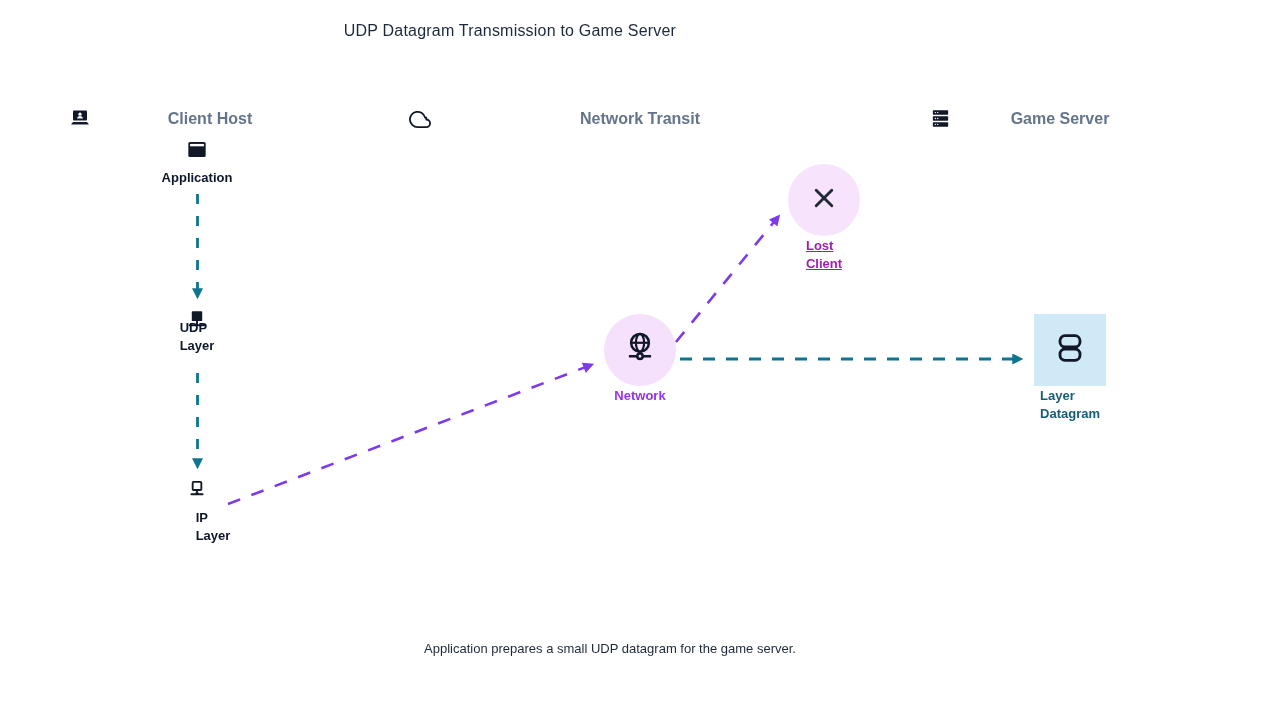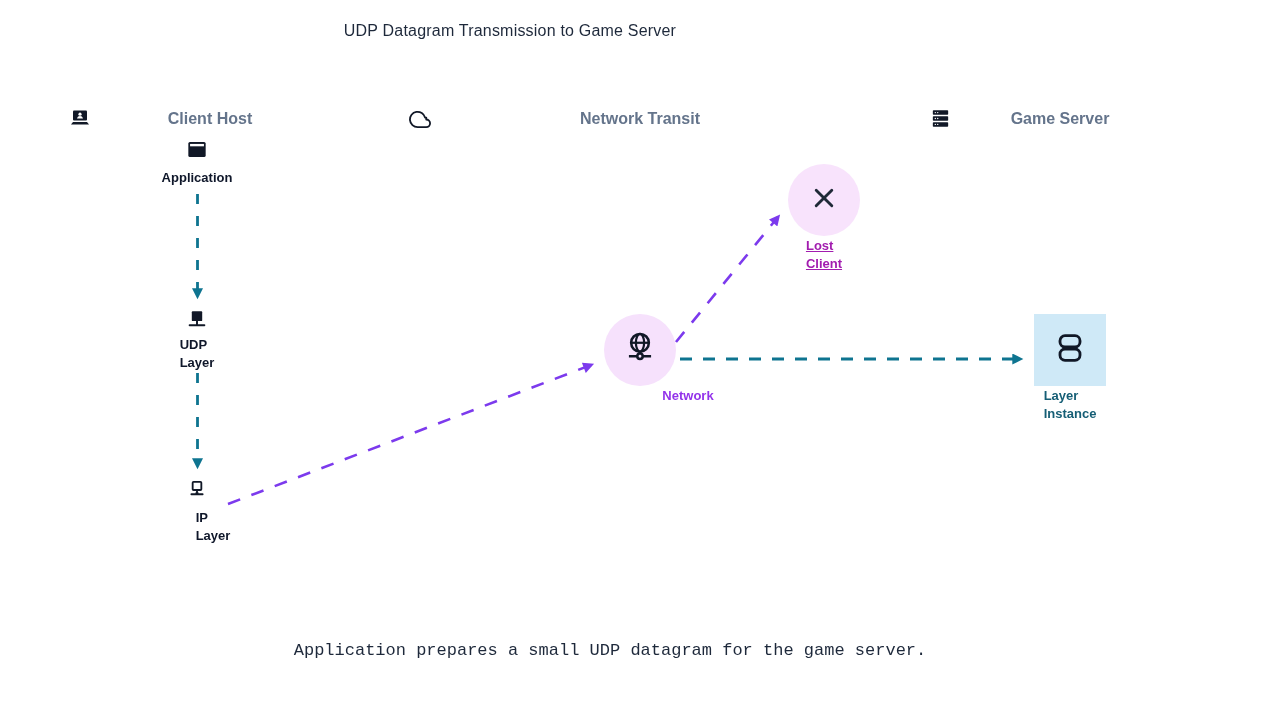--- a/index.html
+++ b/index.html
@@ -6,21 +6,21 @@
   .stage {
     position:relative; width:1280px; height:720px; background:#fff;
     font-family:"Liberation Sans", sans-serif; overflow:hidden;
   }
   .title {
     position:absolute; top:22px; left:0; width:1020px; text-align:center;
     font-size:16px; font-weight:500; color:var(--heading,#1e293b); letter-spacing:.2px;
   }
   .caption {
     position:absolute; top:641px; left:0; width:1220px; text-align:center;
-    font-size:17px; color:var(--heading,#1e293b);font-family:Liberation Mono, monospace;
+    font-size:13px; color:var(--heading,#1e293b);
   }
   .lane-label {
     position:absolute; top:110px; transform:translateX(-50%);
     font-size:16px; font-weight:700; color:var(--lane-label,#64748b);
   }
   .icon-box { position:absolute; display:flex; align-items:center; justify-content:center; }
   .node-label {
     position:absolute; transform:translateX(-50%); text-align:left;
     font-size:13px; font-weight:700; color:var(--node-label,#0f172a); line-height:18px;
   }
@@ -114,21 +114,21 @@
   </div>
   <div class="node-label" style="left:197px; top:169px;">Application</div>
 
   <div class="icon-box" style="left:184px; top:307px; width:26px; height:26px;">
     <svg width="26" height="26" viewBox="0 0 24 24">
       <rect x="7.2" y="4" width="9.6" height="9" rx="0.8" fill="#111827"></rect>
       <path class="ico" d="M12 13v3.4" stroke="#111827" stroke-width="1.8"></path>
       <path class="ico" d="M5.2 16.9h13.6" stroke="#111827" stroke-width="1.8"></path>
     </svg>
   </div>
-  <div class="node-label" style="left:197px; top:336px;">
+  <div class="node-label" style="left:197px; top:319px;">
     <div>UDP</div>
     <div>Layer</div>
   </div>
 
   <div class="icon-box" style="left:184px; top:477px; width:26px; height:26px;">
     <svg width="26" height="26" viewBox="0 0 24 24">
       <rect x="8" y="4.5" width="8" height="7.5" rx="0.8" fill="none" stroke="#111827" stroke-width="1.7"></rect>
       <path class="ico" d="M12 12v2.4" stroke="#111827" stroke-width="1.7"></path>
       <rect x="10.6" y="14.2" width="2.8" height="1.8" fill="#111827"></rect>
       <path class="ico" d="M6.8 15.9h10.4" stroke="#111827" stroke-width="1.7"></path>
@@ -144,21 +144,21 @@
       <svg width="38" height="38" viewBox="0 0 24 24">
         <circle cx="12" cy="8.7" r="5.6" fill="none" stroke="#111827" stroke-width="1.6"></circle>
         <ellipse cx="12" cy="8.7" rx="2.6" ry="5.6" fill="none" stroke="#111827" stroke-width="1.4"></ellipse>
         <path d="M6.4 8.7h11.2" stroke="#111827" stroke-width="1.4"></path>
         <path d="M12 14.3v1.2" stroke="#111827" stroke-width="1.6"></path>
         <path d="M5 17.2h5.2 M13.8 17.2h5.2" stroke="#111827" stroke-width="1.6"></path>
         <circle cx="12" cy="17.2" r="1.7" fill="#f6e1fc" stroke="#111827" stroke-width="1.6"></circle>
       </svg>
     </span>
   </div>
-  <div class="node-label purple" style="left:640px; top:387px;margin-left:48px;">Network</div>
+  <div class="node-label purple" style="left:640px; top:387px;">Network</div>
 
   <div class="bubble lost" style="left:788px; top:164px;">
     <span>
       <svg width="36" height="36" viewBox="0 0 24 24">
         <path class="ico" d="M6.8 6.8 L17.2 17.2 M17.2 6.8 L6.8 17.2" stroke="#1f2937" stroke-width="1.9"></path>
       </svg>
     </span>
   </div>
   <div class="node-label magenta" style="left:824px; top:237px;text-decoration:underline;">
     <div>Lost</div>
@@ -168,18 +168,18 @@
   <div class="square" style="left:1034px; top:314px;">
     <span>
       <svg width="40" height="40" viewBox="0 0 24 24">
         <rect x="6" y="4.6" width="12" height="6.8" rx="3" fill="none" stroke="#111827" stroke-width="1.7"></rect>
         <rect x="6" y="12.6" width="12" height="6.8" rx="3" fill="none" stroke="#111827" stroke-width="1.7"></rect>
       </svg>
     </span>
   </div>
   <div class="node-label teal" style="left:1070px; top:387px;">
     <div>Layer</div>
-    <div>Instance</div>
+    <div>Datagram</div>
   </div>
 
   <div class="caption">Application prepares a small UDP datagram for the game server.</div>
 
 </div>
 
 </body></html>

